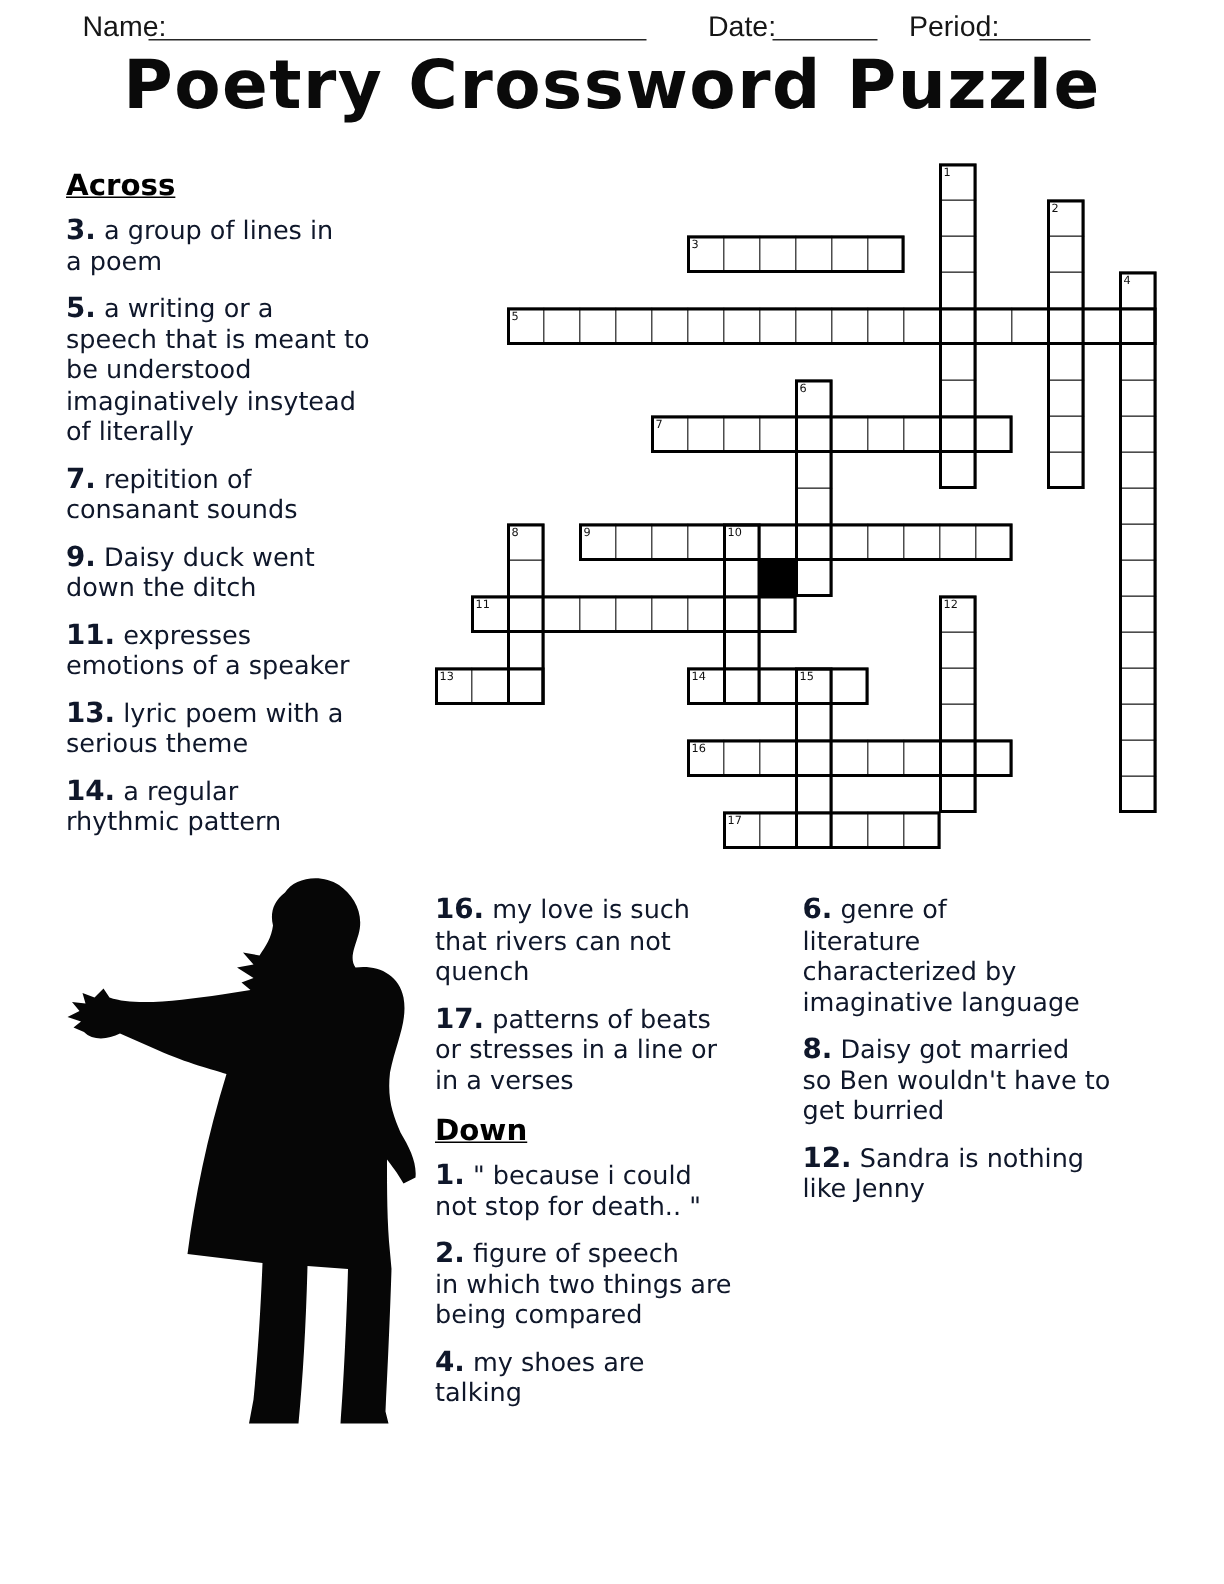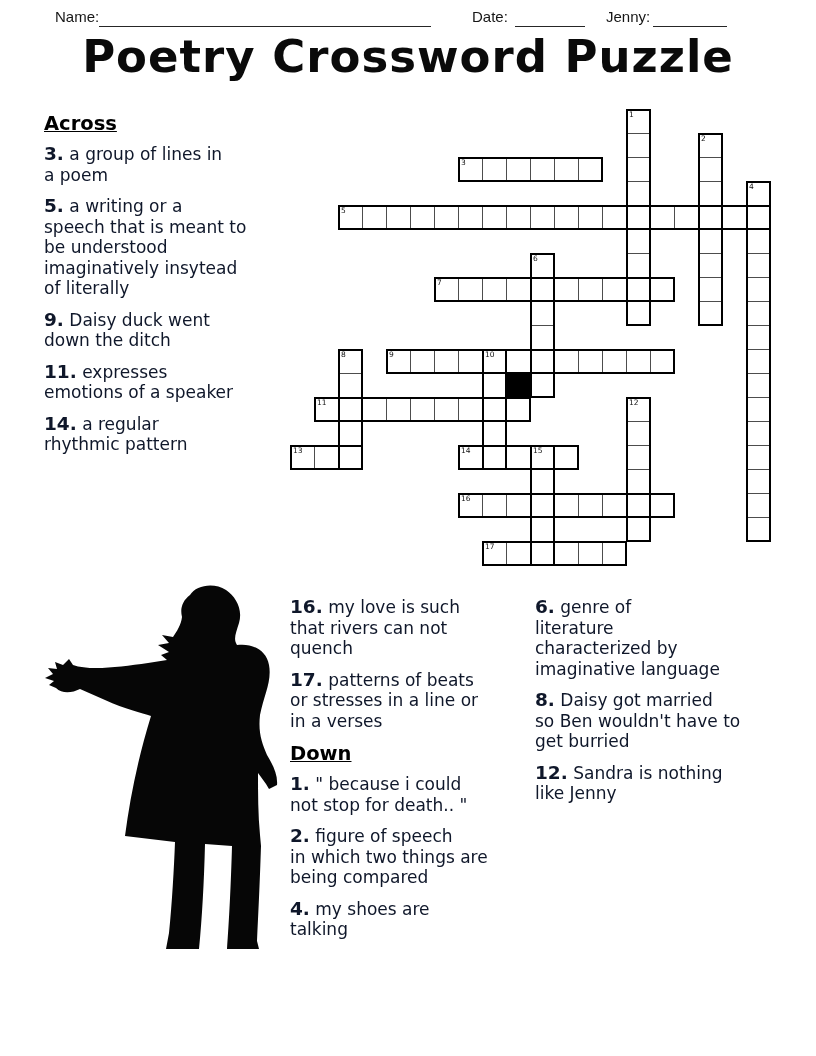--- a/index.html
+++ b/index.html
@@ -4,21 +4,21 @@
 <style>
   html,body { margin:0; padding:0; background:#e8e8e8; }
   .page {
     position:relative; width:816px; height:1056px; margin:0 auto;
     background:#ffffff; color:#000;
     font-family:"DejaVu Sans", sans-serif; overflow:hidden;
   }
   
   .hdr-label {
     position:absolute; font-family:"Liberation Sans", sans-serif;
-    font-size:15px; color:#161616; top:8px;
+    font-size:19px; color:#161616; top:8px;
   }
   .hdr-line { position:absolute; height:0; border-bottom:1.6px solid #262626; top:26px; }
   .title {
     position:absolute; left:0; right:0; top:30px; text-align:center;
     font-size:45px; font-weight:700; color:#0a0a0a; letter-spacing:1px;
   }
   
   .clue-col { position:absolute; }
   .clue-heading {
     font-size:19.5px; font-weight:700; text-decoration:underline;
@@ -48,21 +48,21 @@
 </style>
 </head>
 <body>
 
 <div class="page">
 
   <span class="hdr-label" style="left:55px">Name:</span>
   <span class="hdr-line" style="left:99px;  width:332px"></span>
   <span class="hdr-label" style="left:472px">Date:</span>
   <span class="hdr-line" style="left:515px; width:70px"></span>
-  <span class="hdr-label" style="left:606px">Jenny:</span>
+  <span class="hdr-label" style="left:606px">Period:</span>
   <span class="hdr-line" style="left:653px; width:74px"></span>
 
   <div class="title">Poetry Crossword Puzzle</div>
 
   <div id="grid" style="left: 290px; top: 109px;">
       <div class="cell" style="left: 336px; top: 0px; width: 25px; height: 25px;"></div>
       <div class="cell" style="left: 336px; top: 24px; width: 25px; height: 25px;"></div>
       <div class="cell" style="left: 336px; top: 48px; width: 25px; height: 25px;"></div>
       <div class="cell" style="left: 336px; top: 72px; width: 25px; height: 25px;"></div>
       <div class="cell" style="left: 336px; top: 96px; width: 25px; height: 25px;"></div>
@@ -223,24 +223,28 @@
   <div class="clue-col" style="left:44px; top:112px; width:224px">
     <h2 class="clue-heading">Across</h2>
     <div id="col-left">
         <div class="clue"><span class="num">3.</span> a group of lines in
 a poem</div>
         <div class="clue"><span class="num">5.</span> a writing or a
 speech that is meant to
 be understood
 imaginatively insytead
 of literally</div>
+        <div class="clue"><span class="num">7.</span> repitition of
+consanant sounds</div>
         <div class="clue"><span class="num">9.</span> Daisy duck went
 down the ditch</div>
         <div class="clue"><span class="num">11.</span> expresses
 emotions of a speaker</div>
+        <div class="clue"><span class="num">13.</span> lyric poem with a
+serious theme</div>
         <div class="clue"><span class="num">14.</span> a regular
 rhythmic pattern</div>
       </div>
   </div>
 
   <div class="clue-col" style="left:290px; top:597px; width:240px">
     <div id="col-mid-pre">
         <div class="clue"><span class="num">16.</span> my love is such
 that rivers can not
 quench</div>

